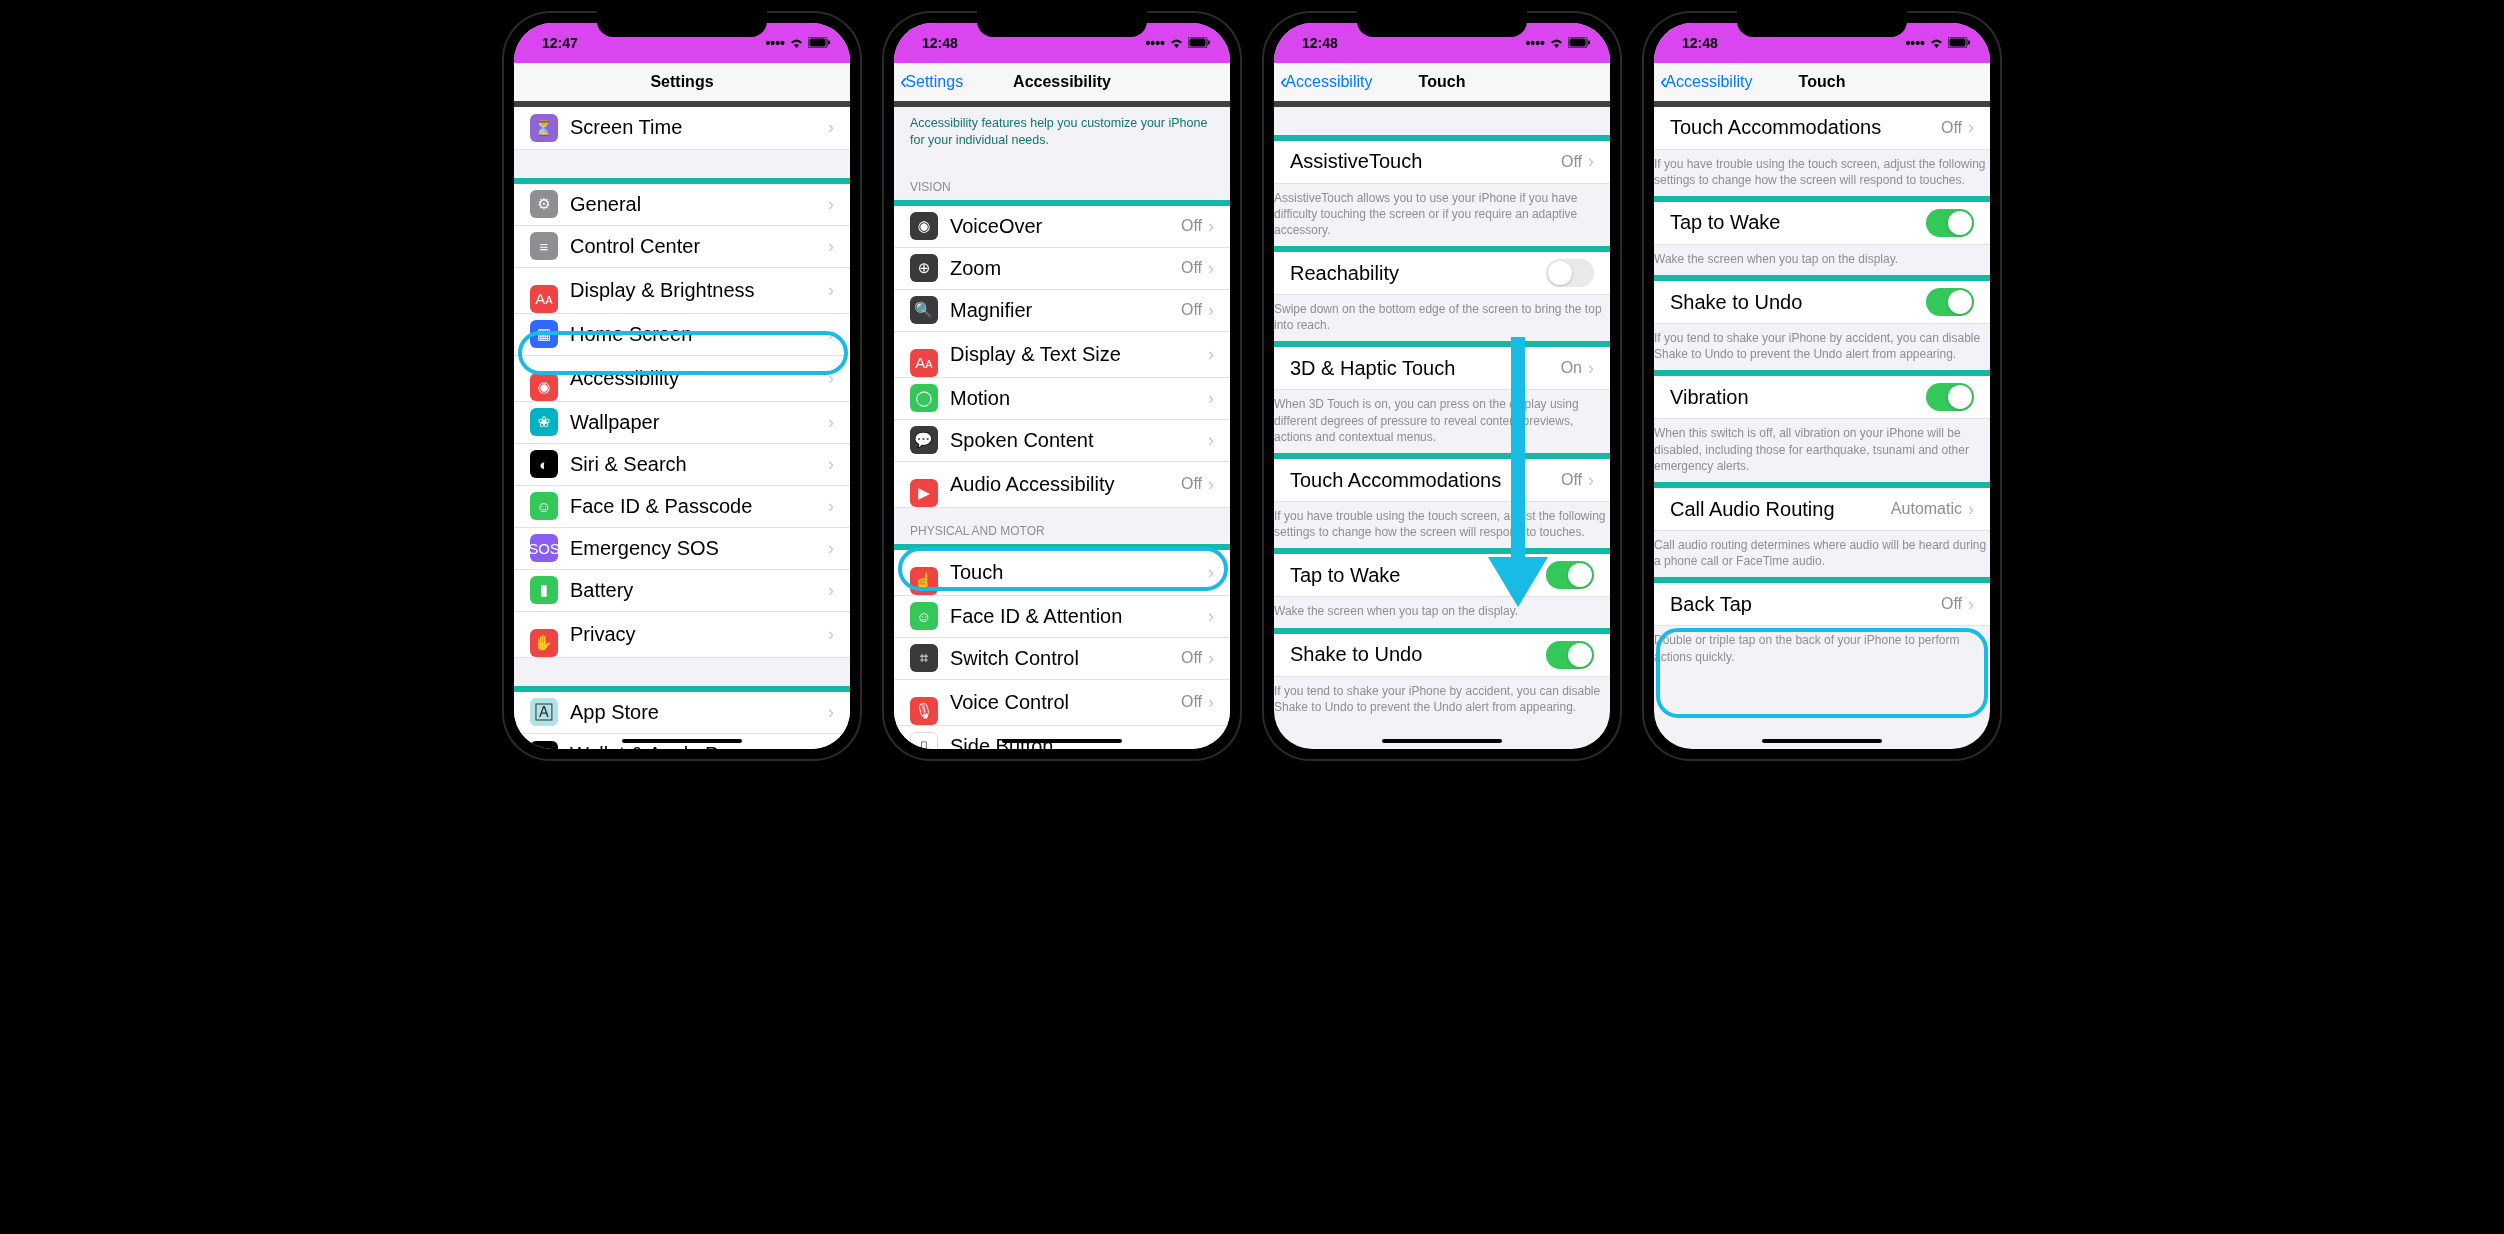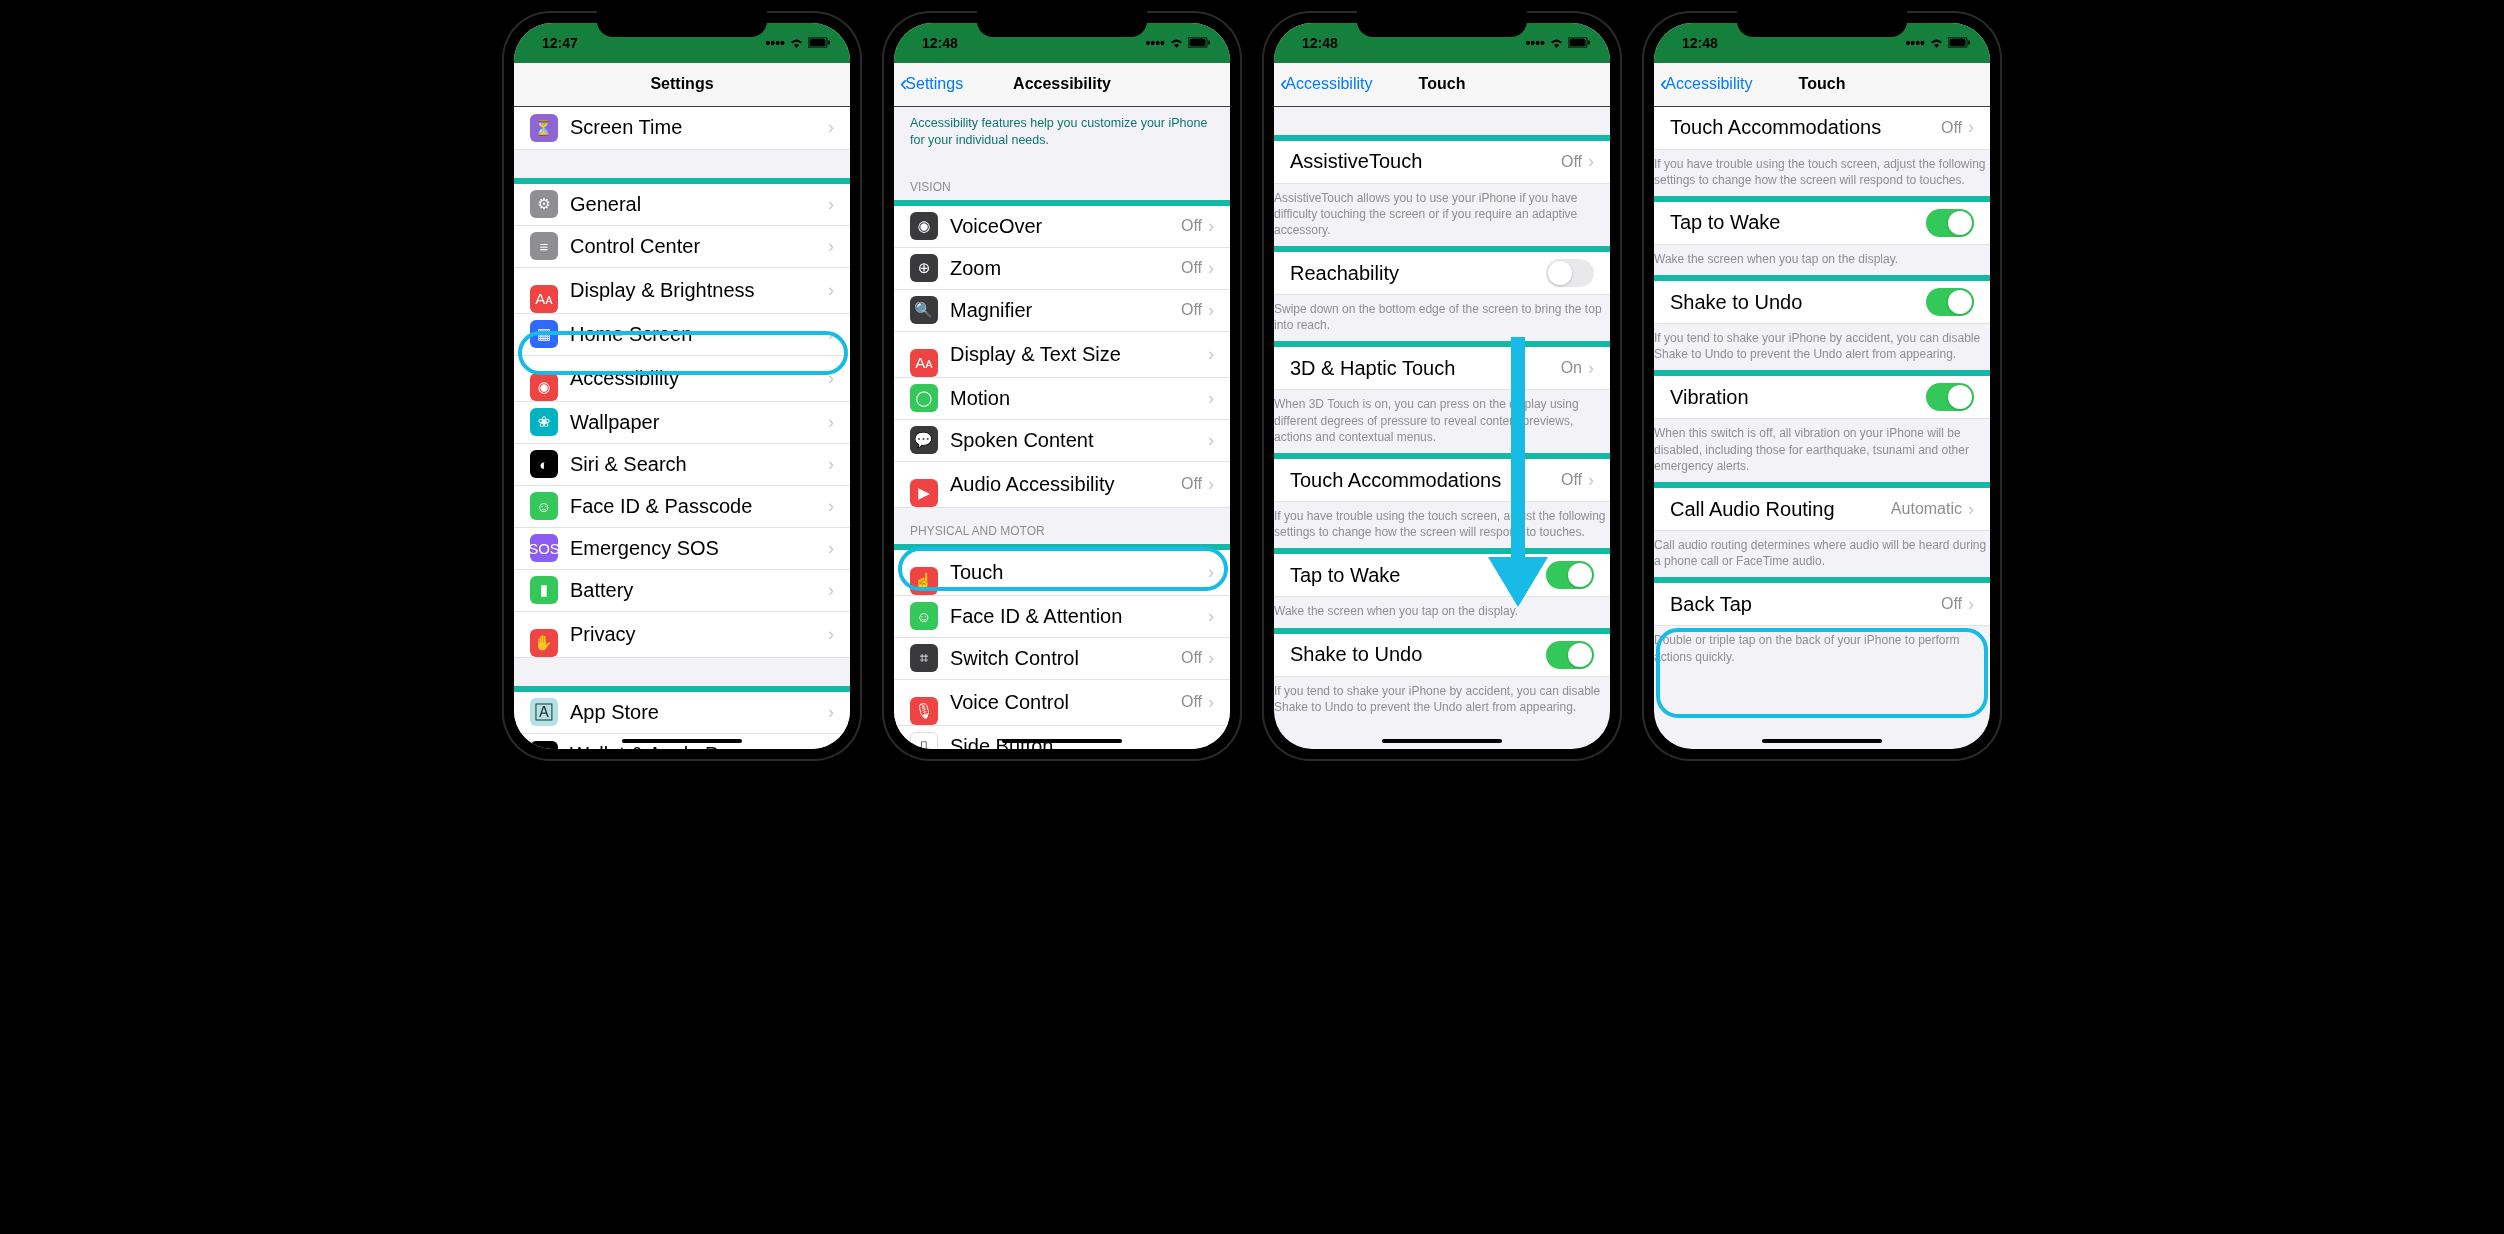--- a/index.html
+++ b/index.html
@@ -43,28 +43,28 @@
     z-index: 100;
   }
   .status-bar {
     height: 40px;
     display: flex;
     justify-content: space-between;
     align-items: center;
     padding: 0 20px 0 28px;
     font-size: 14px;
     font-weight: 600;
-    background: #15803d;
+    background: #d946ef;
     color: #000;
   }
   .status-right { display: flex; align-items: center; gap: 4px; }
   .nav-bar {
     height: 44px;
     background: #f7f7f7;
-    border-bottom: 1px solid #404040;
+    border-bottom: 6px solid #404040;
     display: flex;
     align-items: center;
     position: relative;
   }
   .nav-back {
     display: flex; align-items: center;
     color: #007aff;
     font-size: 16px;
     padding-left: 6px;
     cursor: pointer;

